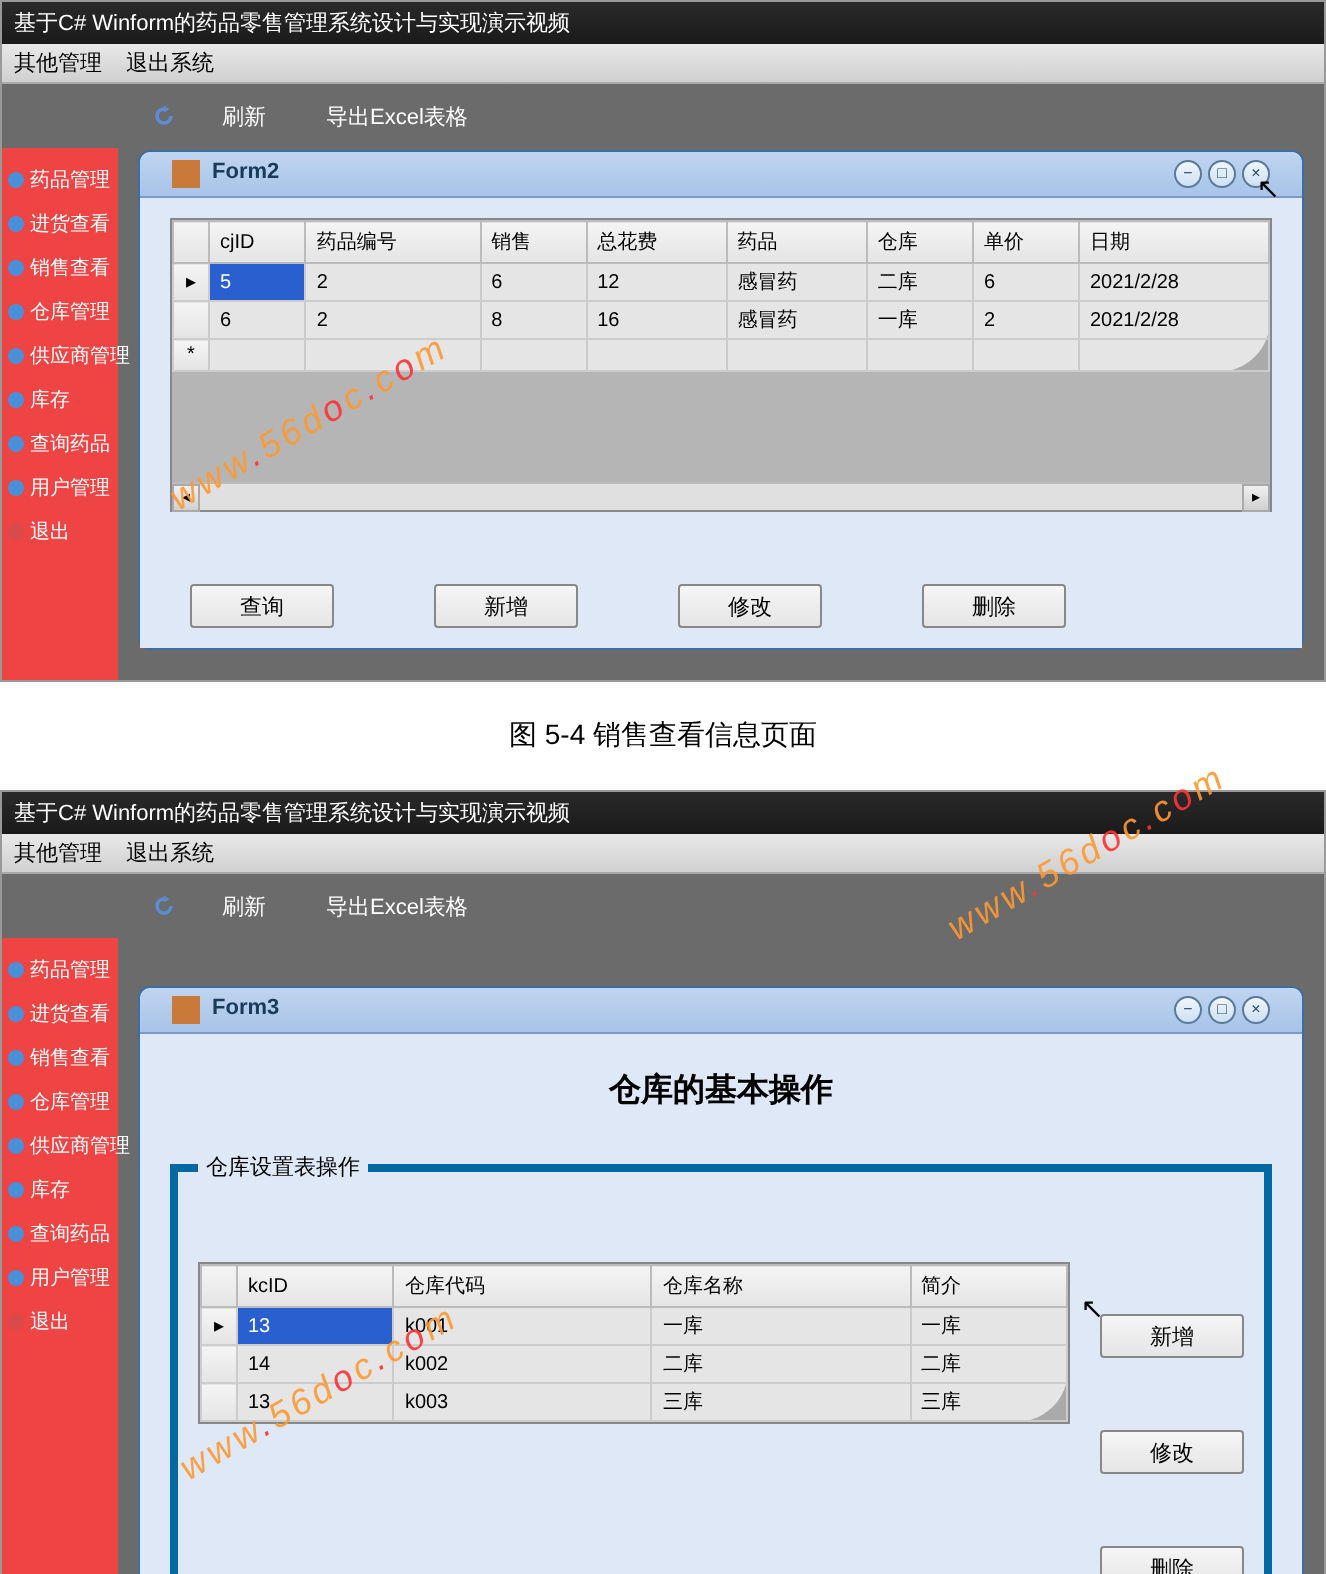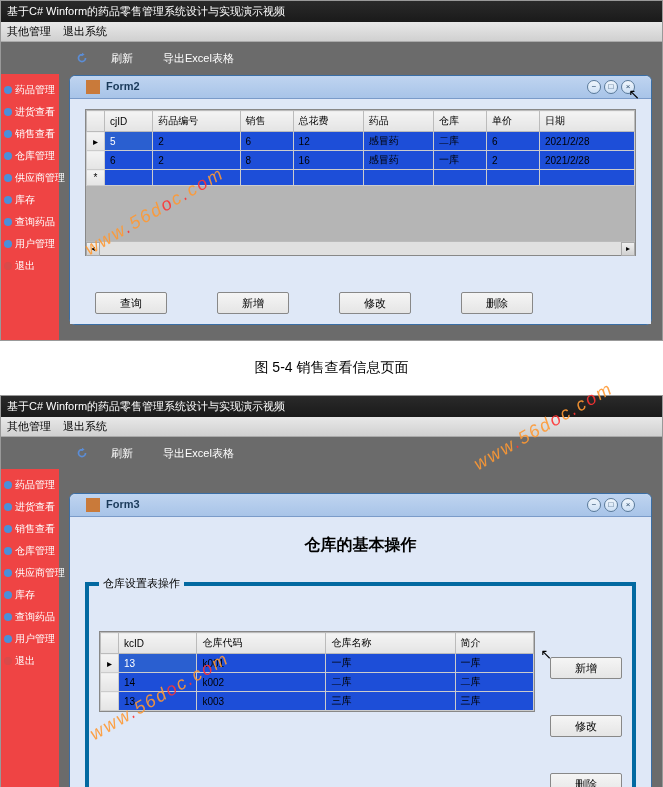--- a/index.html
+++ b/index.html
@@ -17,21 +17,21 @@
 .toolbar { display: flex; gap: 22px; padding: 4px 6px; color: #fff; font-size: 11px; align-items: flex-start; }
 .toolbar-icon { width: 14px; height: 14px; display: inline-block; }
 .child-window { background: #dfe8f7; border: 1px solid #3a6ea5; border-radius: 6px; margin-top: 5px; }
 .child-titlebar { background: linear-gradient(#bfd4f0, #a8c4e8); padding: 4px 16px; display: flex; align-items: flex-start; border-radius: 6px 6px 0 0; border-bottom: 1px solid #7a9bc9; }
 .child-title { flex: 1; font-weight: bold; font-size: 11px; color: #1a3a5a; }
 .child-icon { width: 14px; height: 14px; background: #c97a3a; margin-right: 6px; }
 .win-controls { display: flex; gap: 3px; }
 .win-btn { width: 14px; height: 14px; border-radius: 50%; border: 1px solid #5a7a9a; background: linear-gradient(#f0f6fc, #cde0f5); font-size: 8px; text-align: center; line-height: 12px; color: #2a4a6a; cursor: pointer; }
 .child-body { padding: 10px 15px; background: #dfe8f7; }
 .grid-wrap { background: #aaa; border: 1px solid #888; }
-.grid { width: 100%; border-collapse: collapse; background: #1d4ed8; font-size: 10px; }
+.grid { width: 100%; border-collapse: collapse; background: #e5e5e5; font-size: 10px; border-radius: 26px; }
 .grid th { background: linear-gradient(#f4f4f4, #e4e4e4); border: 1px solid #bbb; padding: 3px 5px; text-align: left; font-weight: normal; }
 .grid td { border: 1px solid #ccc; padding: 2px 5px; height: 16px; }
 .grid .rowhdr { background: linear-gradient(#f4f4f4, #e4e4e4); width: 18px; text-align: center; }
 .grid td.hl { background: #2a5fd0; color: #fff; }
 .grid-empty-area { background: #b5b5b5; height: 55px; }
 .hscroll { background: #e0e0e0; height: 14px; display: flex; align-items: center; border-top: 1px solid #bbb; }
 .hscroll .arrow { width: 14px; height: 14px; background: linear-gradient(#f0f0f0,#d0d0d0); border: 1px solid #aaa; font-size: 8px; text-align: center; line-height: 12px; }
 .hscroll .track { flex: 1; }
 .btn-row { display: flex; gap: 50px; margin-top: 12px; padding: 0 10px; }
 .wbtn { width: 72px; height: 22px; background: linear-gradient(#f5f5f5, #e5e5e5); border: 1px solid #888; border-radius: 2px; font-size: 11px; cursor: pointer; margin-top: 24px; }

